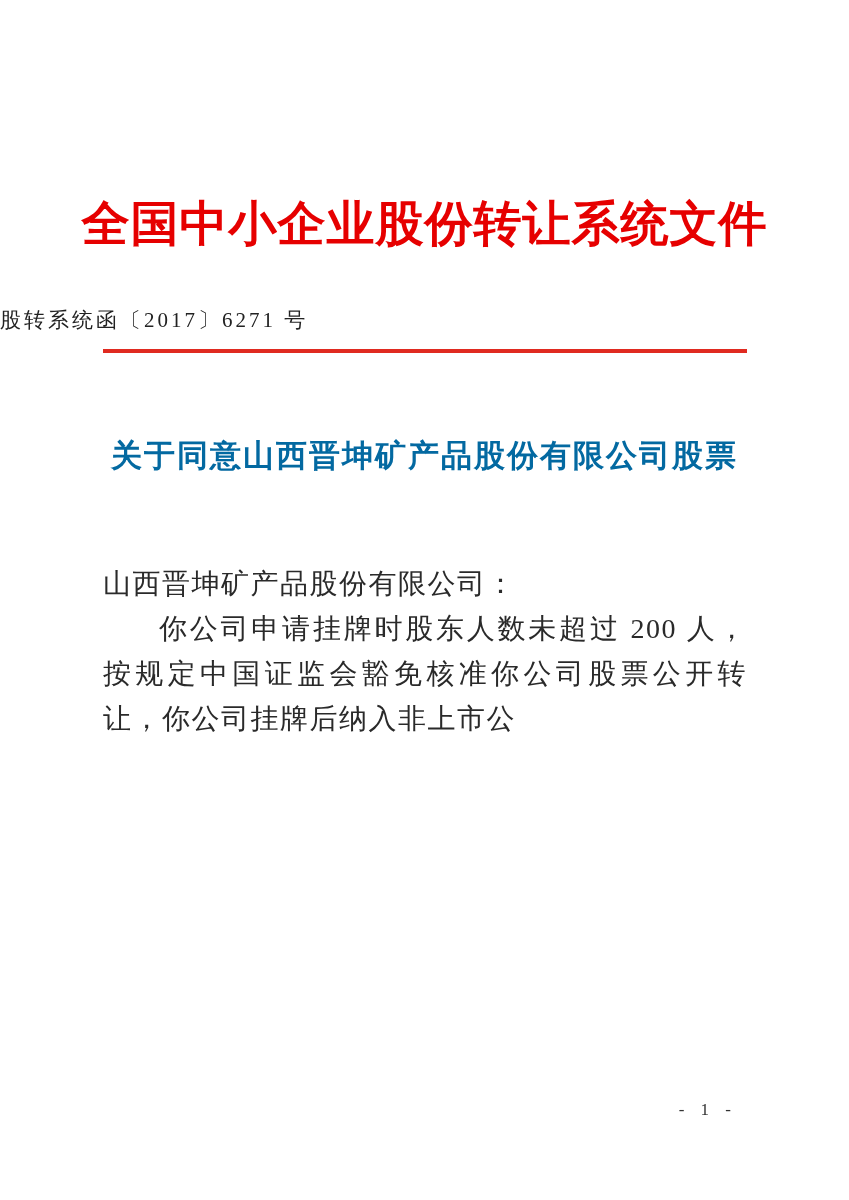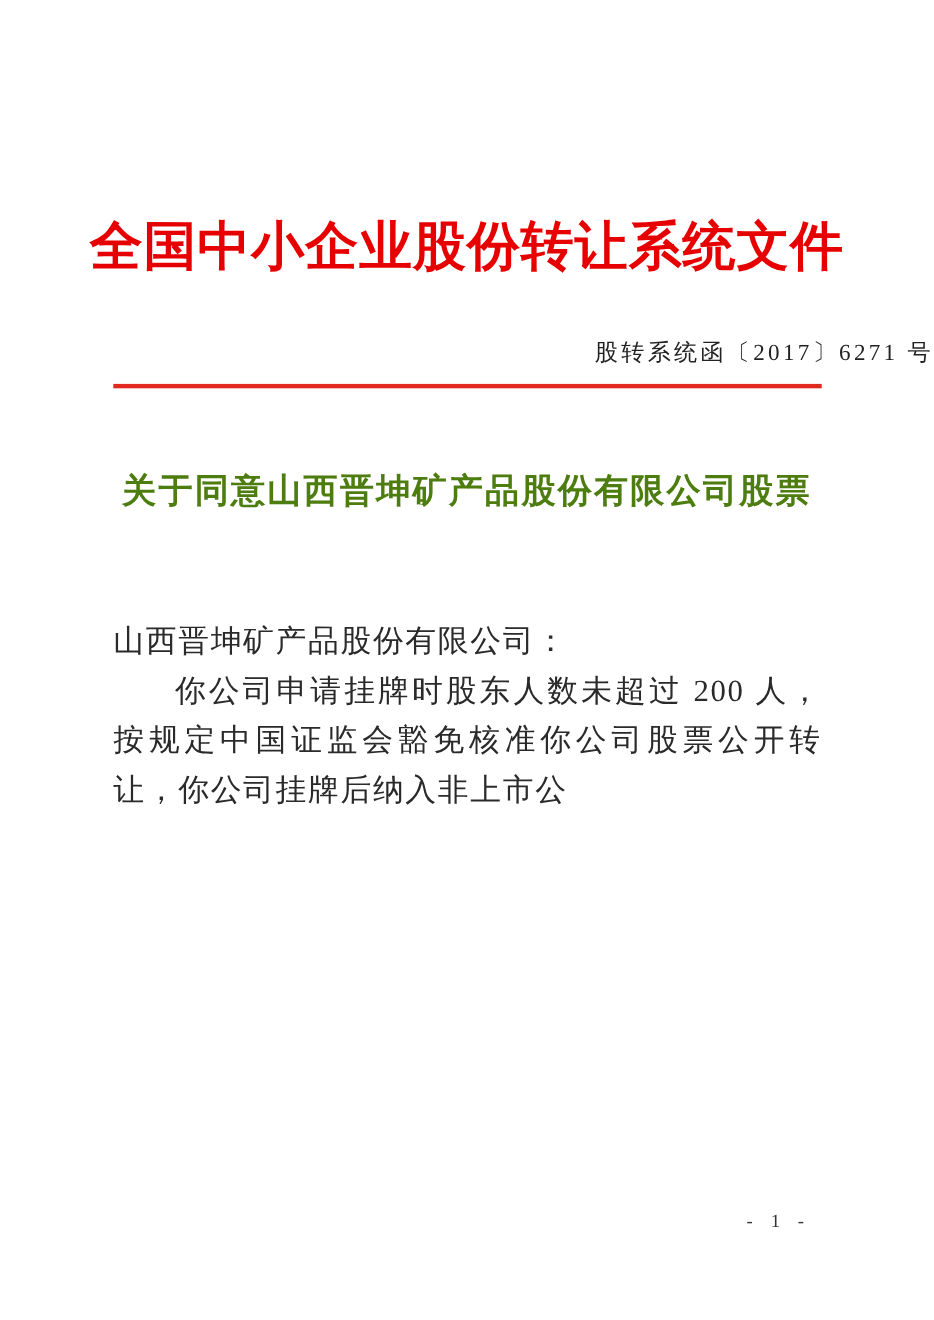--- a/index.html
+++ b/index.html
@@ -25,43 +25,43 @@
     color: #e60000;
     letter-spacing: 1px;
     white-space: nowrap;
     margin-top: 16px;
   }
   .doc-number {
     position: absolute;
     top: 306px;
     left: 0;
     width: 100%;
-    text-align: right;
+    text-align: left;
     font-size: 21px;
     color: #222222;
     letter-spacing: 3px;
     white-space: nowrap;
   }
   .red-rule {
     position: absolute;
     top: 349px;
     left: 103px;
     width: 644px;
     height: 4px;
     background: #e02a20;
   }
   .doc-title {
     position: absolute;
-    top: 420px;
+    top: 430px;
     left: 0;
     width: 100%;
     text-align: center;
     font-size: 31px;
     font-weight: bold;
-    color: #4d7c0f;
+    color: #0369a1;
     line-height: 52px;
     letter-spacing: 2px;
   }
   .body-text {
     position: absolute;
     top: 561px;
     left: 103px;
     width: 644px;
     font-size: 28px;
     line-height: 45px;

